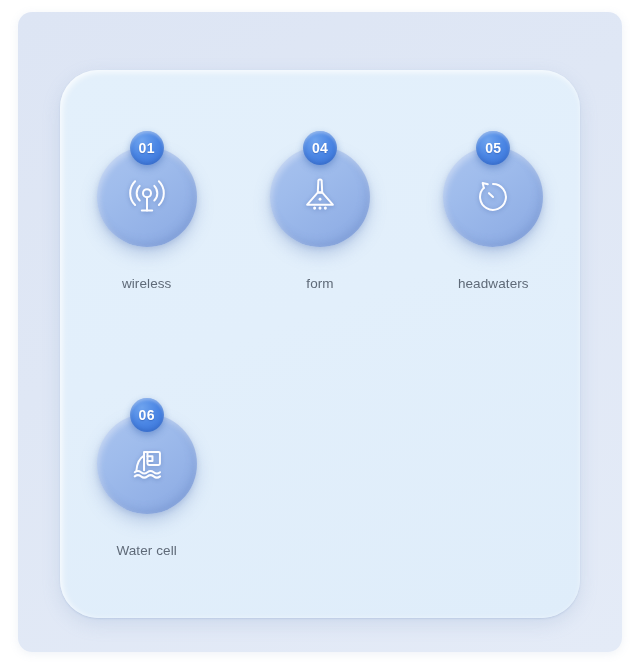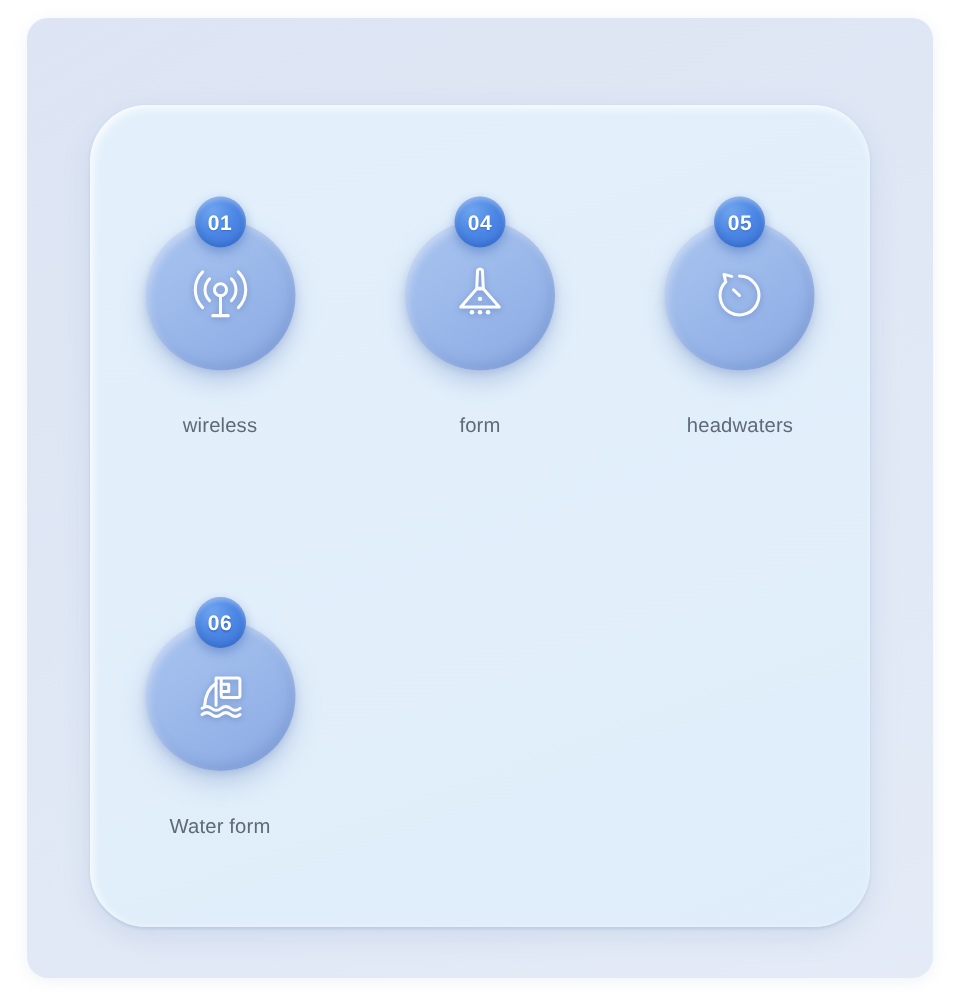--- a/index.html
+++ b/index.html
@@ -223,19 +223,19 @@
               <svg viewBox="0 0 48 48">
                 <rect x="24.5" y="11.5" width="13" height="13.5" rx="1.4"></rect>
                 <path d="M24.5 15.8h5.2v5.0h-5.2"></path>
                 <path d="M24.5 11.5h-3.6v19.0"></path>
                 <path d="M20.9 15.2c-4.6 2.8-7.4 8.6-7.9 15.3"></path>
                 <path d="M11.2 32.6c2.4-1.9 4.2-1.9 6.6 0s4.2 1.9 6.6 0 4.2-1.9 6.6 0 4.2 1.9 6.6 0"></path>
                 <path d="M11.2 36.9c2.4-1.9 4.2-1.9 6.6 0s4.2 1.9 6.6 0 4.2-1.9 6.6 0 4.2 1.9 6.6 0"></path>
               </svg>
             </div>
           </div>
-          <div class="label">Water form</div>
+          <div class="label">Water cell</div>
         </div>
 
       </div>
     </div>
   </div>
 </div>
 
 </body></html>

